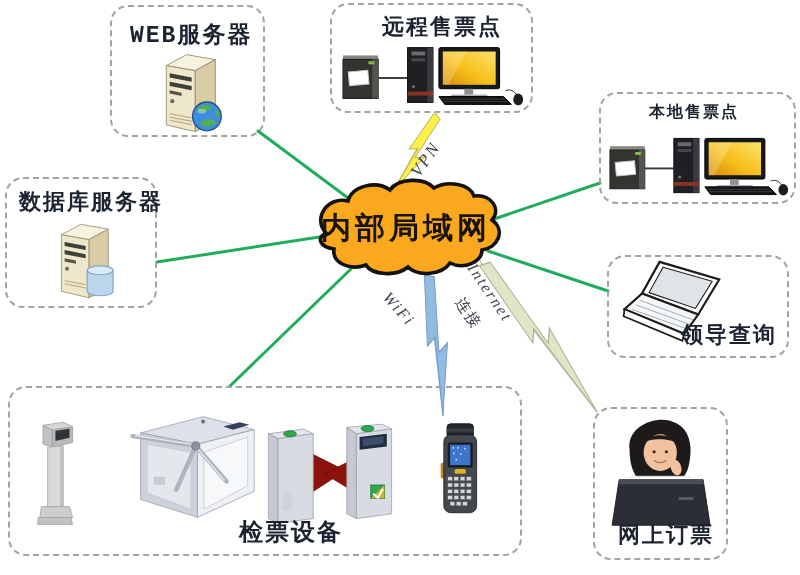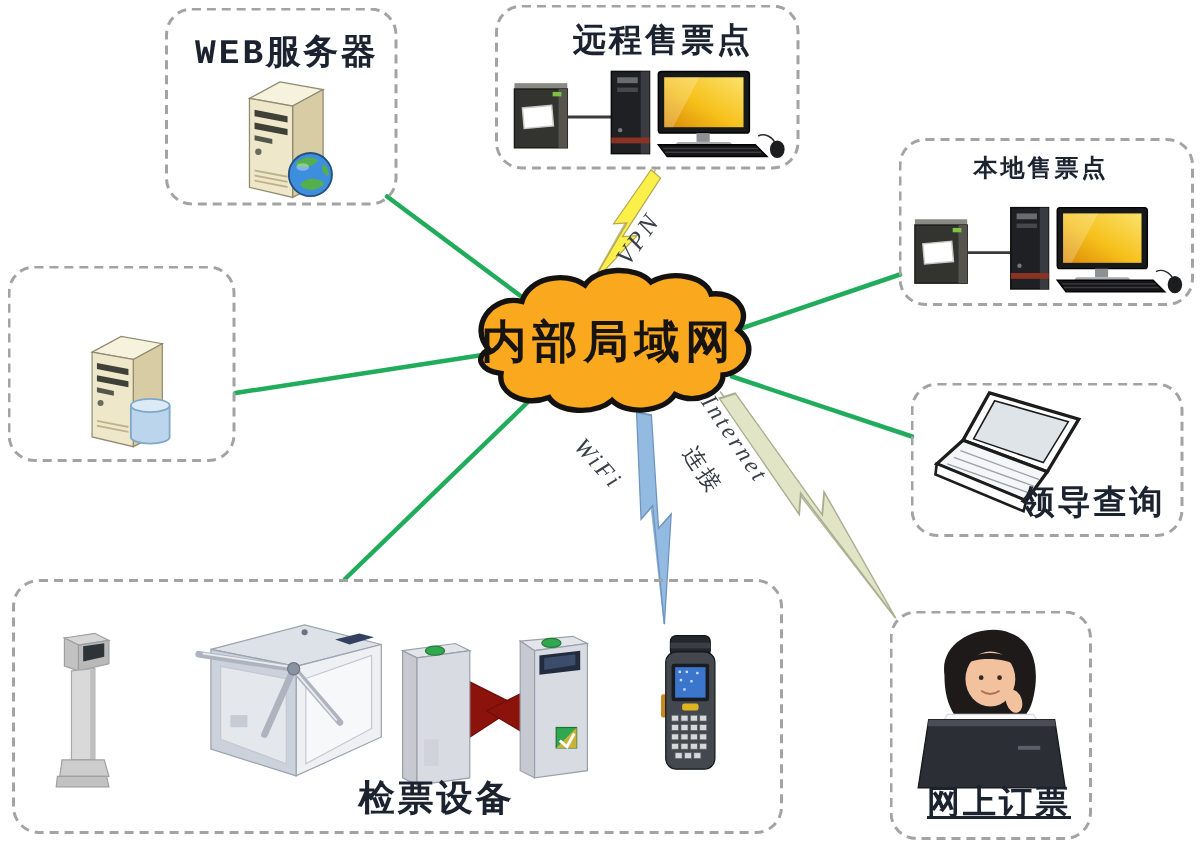--- a/index.html
+++ b/index.html
@@ -168,20 +168,21 @@
         <line x1="104.5" y1="57" x2="170" y2="57" stroke="#3c3d42" stroke-width="1"></line>
       </g>
       <g>
         <path d="M180,52 C178,46 172,44 168,46" stroke="#2a2b2e" fill="none"></path>
         <ellipse cx="181" cy="55" rx="5" ry="6" fill="#1c1d1f"></ellipse>
       </g>
     </svg>
   </div>
 
   <div class="node-box" style="left:5px;top:177px;width:152px;height:131px;">
+    <div class="node-label" style="left:12px;top:8px;font-size:22px;">数据库服务器</div>
     <svg class="icon" style="left:32px;top:38px;" width="90" height="84" viewBox="0 0 96 104">
       <polygon points="20,22 44,9 78,15 54,28" fill="#F7F2DE" stroke="#8f8a70"></polygon>
       <polygon points="54,28 78,15 78,88 54,100" fill="#D8CCA4" stroke="#8f8a70"></polygon>
       <polygon points="20,22 54,28 54,100 20,92" fill="#EFE7C9" stroke="#8f8a70"></polygon>
       <polygon points="24,31 50,36 50,41 24,36" fill="#3f4037"></polygon>
       <polygon points="24,41 50,46 50,51 24,46" fill="#3f4037"></polygon>
       <polygon points="24,51 38,54 38,58 24,55" fill="#55564c"></polygon>
       <circle cx="27" cy="64" r="2.5" fill="#6a6a60"></circle>
       <polygon points="24,78 50,83 50,84.5 24,79.5" fill="#bdb28c"></polygon>
       <polygon points="24,82 50,87 50,88.5 24,83.5" fill="#bdb28c"></polygon>
@@ -302,16 +303,16 @@
       <path d="M43,32 C49,20 79,20 85,34 C75,26 52,26 43,32 Z" fill="#1e1a1a"></path>
       <circle cx="56" cy="42" r="1.8" fill="#3a2620"></circle>
       <circle cx="70" cy="42" r="1.8" fill="#3a2620"></circle>
       <path d="M56,52 Q63,57 70,52" stroke="#b0704f" stroke-width="1.4" fill="none"></path>
       <ellipse cx="81" cy="60" rx="6" ry="9" fill="#F2C29E" transform="rotate(-18 81 60)"></ellipse>
       <polygon points="30,70 96,70 104,86 22,86" fill="#fbfbfb" stroke="#dcdcdc"></polygon>
       <polygon points="16,74 112,74 120,126 8,126" fill="#2C2E35" stroke="#17181c"></polygon>
       <polygon points="16,74 112,74 112.8,79 15.2,79" fill="#4a4d55"></polygon>
       <rect x="84" y="94" width="17" height="3" fill="#5c5f68"></rect>
     </svg>
-    <div class="node-label" style="left:23px;bottom:8px;font-size:22px;text-decoration:underline;">网上订票</div>
+    <div class="node-label" style="left:23px;bottom:8px;font-size:22px;">网上订票</div>
   </div>
 
 </div>
 
 </body></html>

